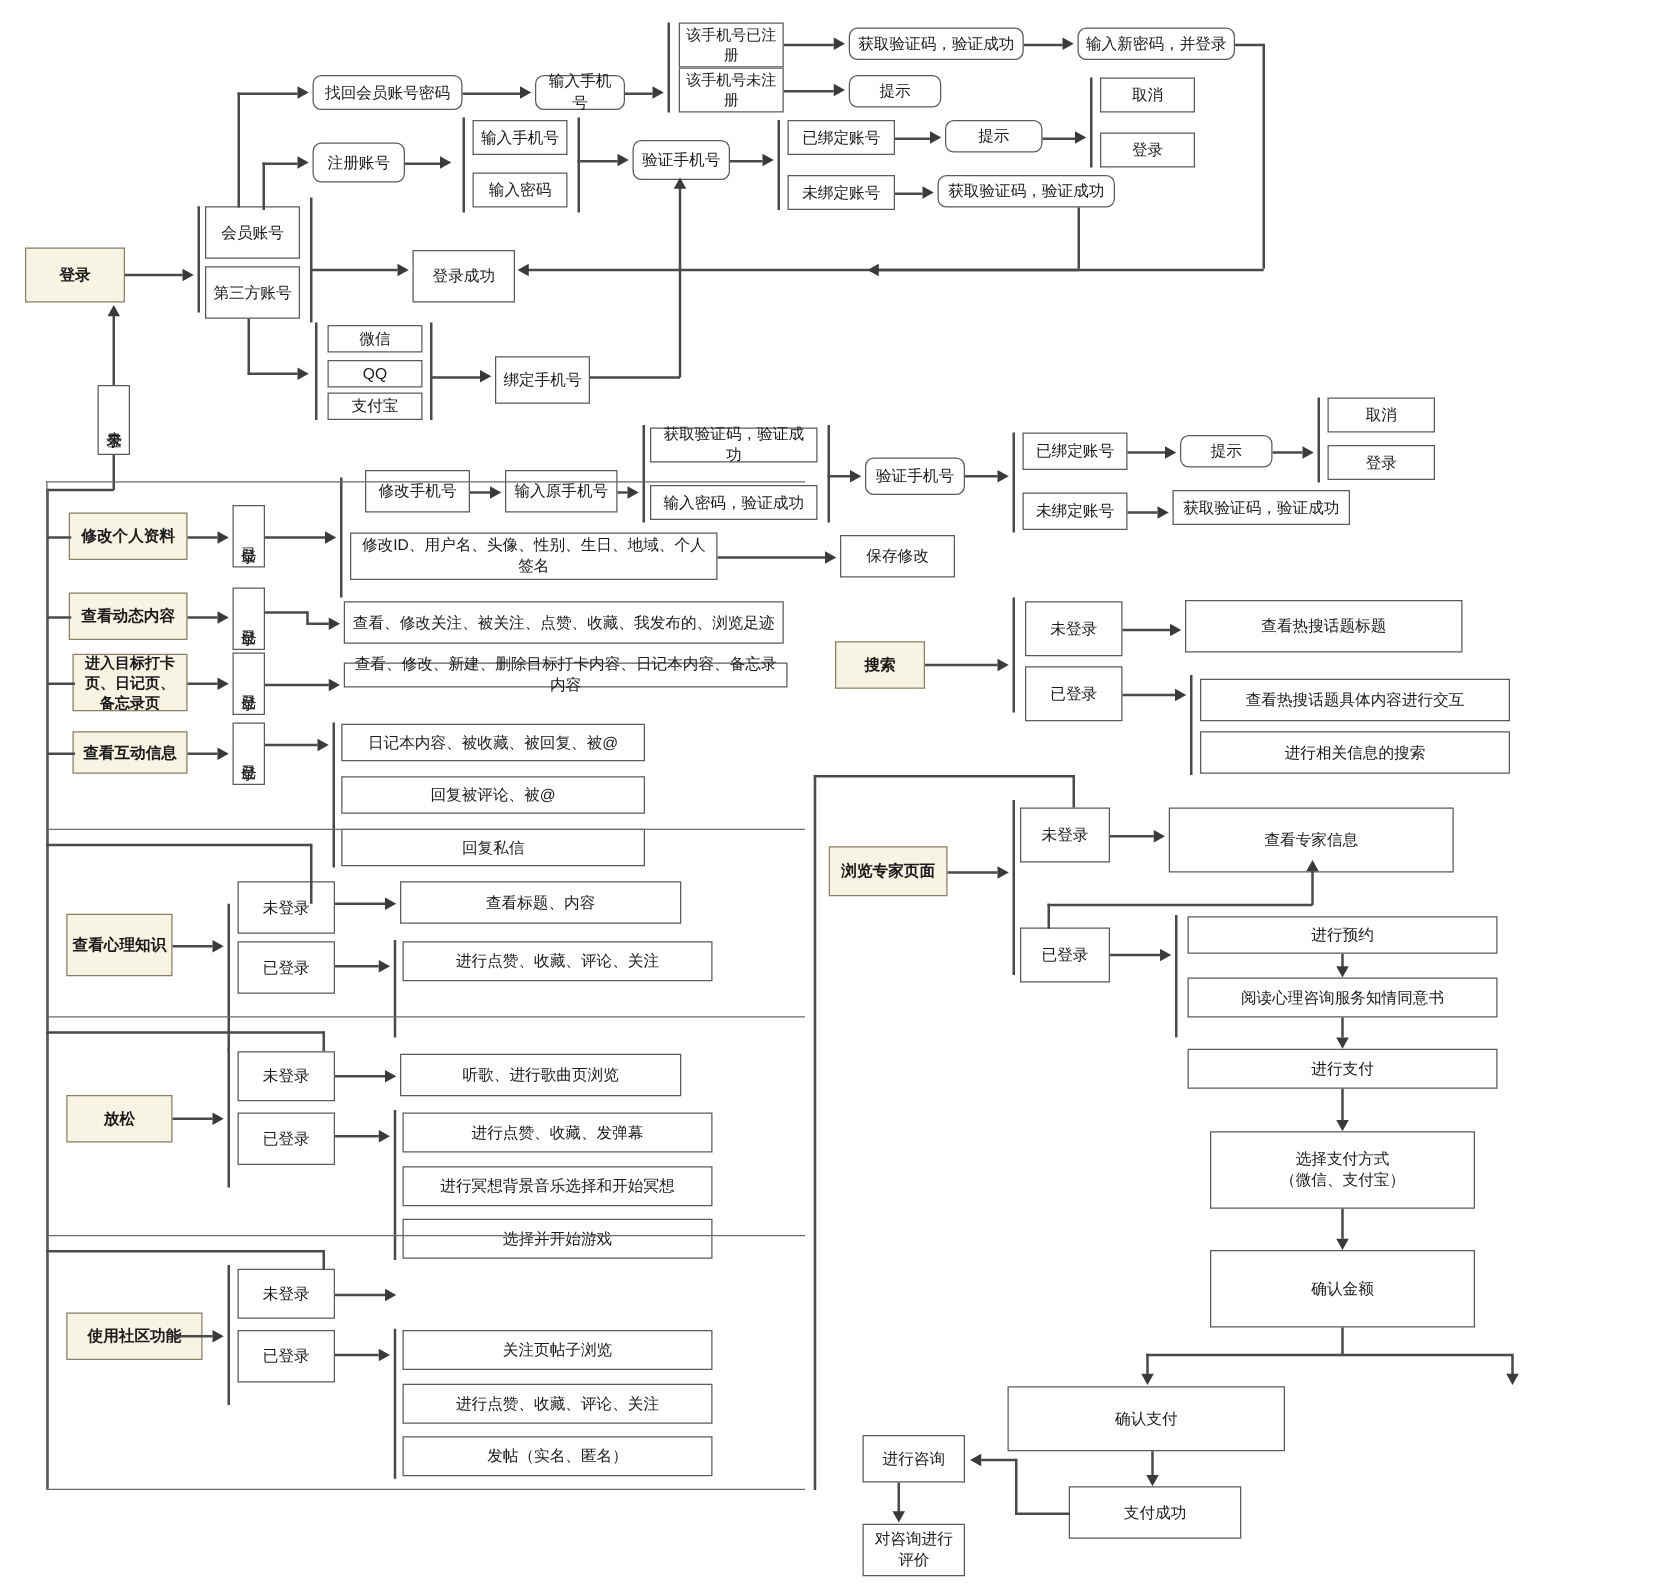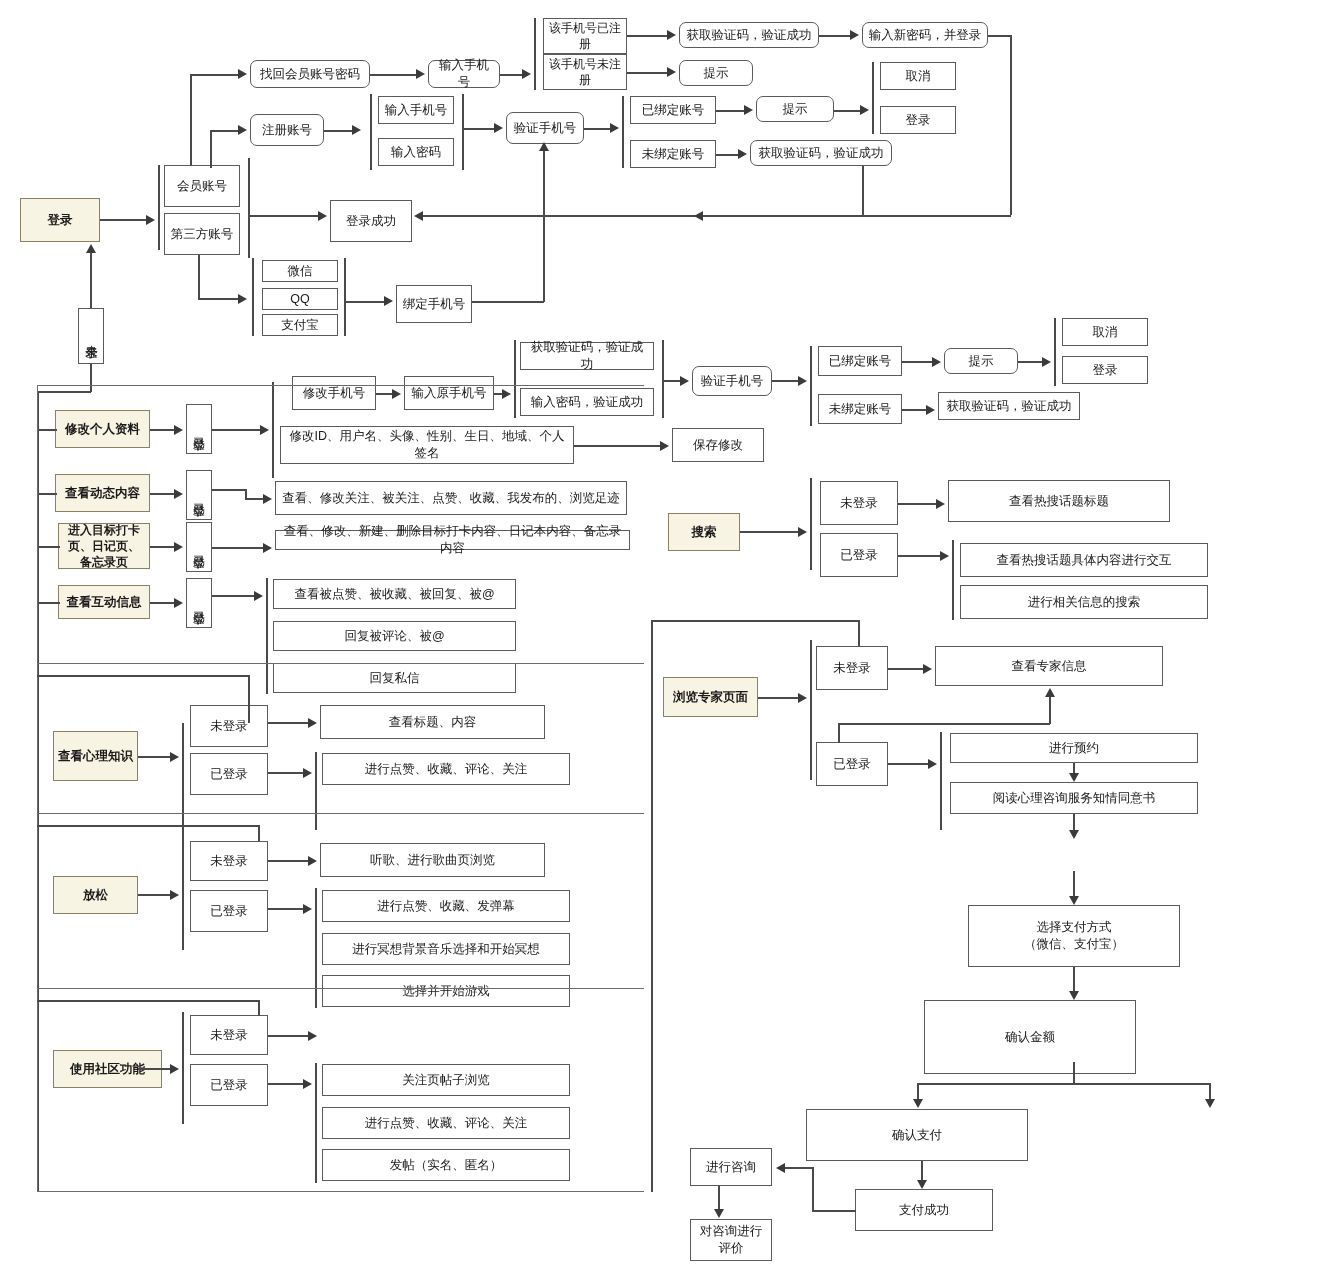--- a/index.html
+++ b/index.html
@@ -95,21 +95,21 @@
   <div class="box vert small" style="left:186px;top:470px;width:26px;height:50px;">已登录</div>
   <div class="box" style="left:275px;top:481px;width:352px;height:34px;text-align:right;">查看、修改关注、被关注、点赞、收藏、我发布的、浏览足迹</div>
 
   <div class="box accent small" style="left:58px;top:523px;width:92px;height:46px;">进入目标打卡页、日记页、备忘录页</div>
   <div class="box vert small" style="left:186px;top:522px;width:26px;height:50px;">已登录</div>
   <div class="box" style="left:275px;top:530px;width:355px;height:20px;">查看、修改、新建、删除目标打卡内容、日记本内容、备忘录内容</div>
 
   <div class="box accent" style="left:58px;top:585px;width:92px;height:34px;">查看互动信息</div>
   <div class="box vert small" style="left:186px;top:578px;width:26px;height:50px;">已登录</div>
   <div class="grp" style="left:266px;top:578px;height:116px;"></div>
-  <div class="box" style="left:273px;top:579px;width:243px;height:30px;">查看被点赞、被收藏、被回复、被@</div>
+  <div class="box" style="left:273px;top:579px;width:243px;height:30px;">日记本内容、被收藏、被回复、被@</div>
   <div class="box" style="left:273px;top:621px;width:243px;height:30px;">回复被评论、被@</div>
   <div class="box" style="left:273px;top:663px;width:243px;height:30px;">回复私信</div>
 
   <div class="box accent" style="left:668px;top:513px;width:72px;height:38px;">搜索</div>
   <div class="grp" style="left:810px;top:478px;height:92px;"></div>
   <div class="box" style="left:820px;top:481px;width:78px;height:44px;">未登录</div>
   <div class="box" style="left:820px;top:533px;width:78px;height:44px;">已登录</div>
   <div class="box" style="left:948px;top:480px;width:222px;height:42px;">查看热搜话题标题</div>
   <div class="grp" style="left:952px;top:540px;height:80px;"></div>
   <div class="box" style="left:960px;top:543px;width:248px;height:34px;">查看热搜话题具体内容进行交互</div>
@@ -139,27 +139,28 @@
   <div class="box" style="left:190px;top:1064px;width:78px;height:42px;">已登录</div>
   <div class="grp" style="left:315px;top:1063px;height:120px;"></div>
   <div class="box" style="left:322px;top:1064px;width:248px;height:32px;">关注页帖子浏览</div>
   <div class="box" style="left:322px;top:1107px;width:248px;height:32px;">进行点赞、收藏、评论、关注</div>
   <div class="box" style="left:322px;top:1149px;width:248px;height:32px;">发帖（实名、匿名）</div>
 
   <div class="box accent" style="left:663px;top:677px;width:95px;height:40px;">浏览专家页面</div>
   <div class="grp" style="left:810px;top:640px;height:140px;"></div>
   <div class="box" style="left:816px;top:646px;width:72px;height:44px;">未登录</div>
   <div class="box" style="left:816px;top:742px;width:72px;height:44px;">已登录</div>
-  <div class="box" style="left:935px;top:646px;width:228px;height:40px;">查看专家信息</div>
+  <div class="box" style="left:935px;top:646px;width:228px;height:52px;">查看专家信息</div>
   <div class="grp" style="left:940px;top:732px;height:98px;"></div>
   <div class="box" style="left:950px;top:733px;width:248px;height:30px;">进行预约</div>
   <div class="box" style="left:950px;top:782px;width:248px;height:32px;">阅读心理咨询服务知情同意书</div>
+  <div class="box" style="left:950px;top:839px;width:248px;height:32px;">进行支付</div>
   <div class="box" style="left:968px;top:905px;width:212px;height:62px;white-space:pre-line;">选择支付方式
 （微信、支付宝）</div>
-  <div class="box" style="left:924px;top:1000px;width:212px;height:74px;">确认金额</div>
+  <div class="box" style="left:968px;top:1000px;width:212px;height:62px;">确认金额</div>
   <div class="box" style="left:806px;top:1109px;width:222px;height:52px;">确认支付</div>
   <div class="box" style="left:855px;top:1189px;width:138px;height:42px;">支付成功</div>
   <div class="box" style="left:690px;top:1148px;width:82px;height:38px;">进行咨询</div>
   <div class="box" style="left:690px;top:1219px;width:82px;height:42px;">对咨询进行评价</div>
 
   <div class="ln h" style="left:100px;top:219px;width:46px;"></div>
   <div class="arr r" style="left:146px;top:215px;"></div>
 
   <div class="ln v" style="left:90px;top:250px;height:58px;"></div>
   <div class="arr u" style="left:86px;top:244px;"></div>

